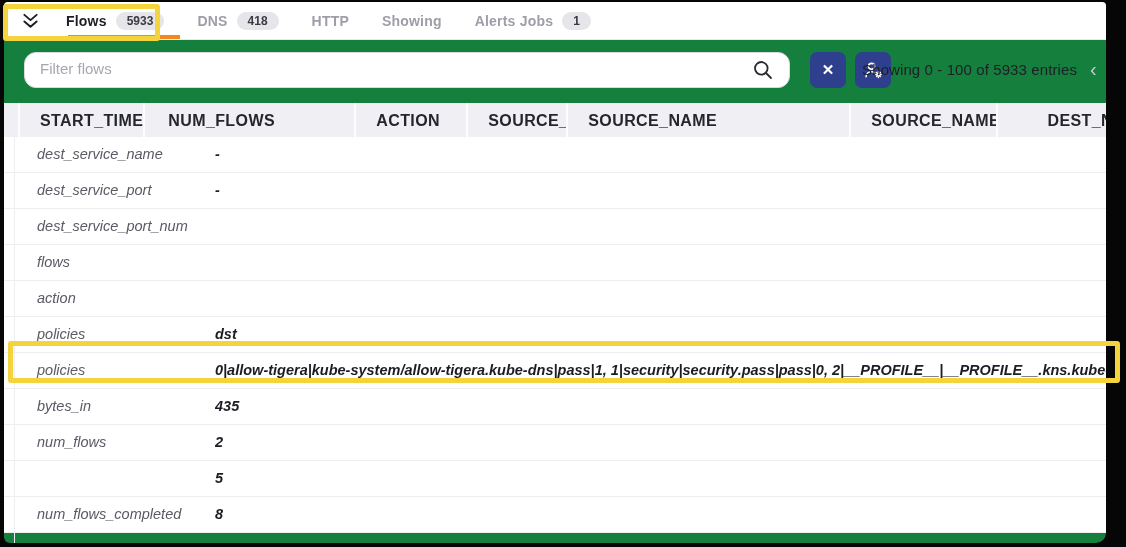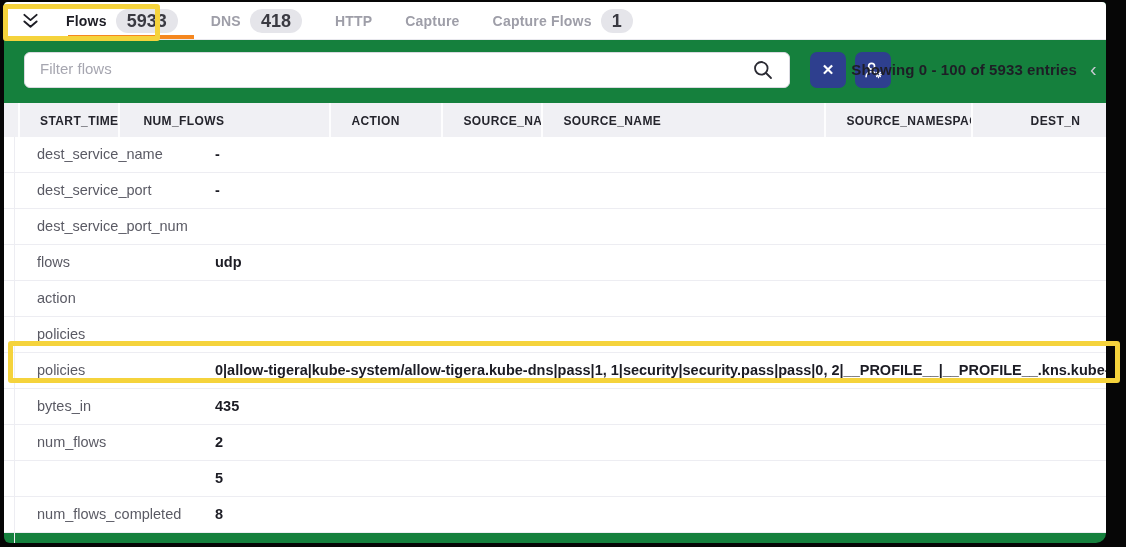--- a/index.html
+++ b/index.html
@@ -10,55 +10,55 @@
   
   .tabbar{position:absolute;left:0;top:0;width:100%;height:38px;background:#fff;
     border-bottom:1px solid #E9E9EE;display:flex;align-items:center;padding-left:16px;box-sizing:border-box;}
   .dbl-chevron{width:21px;height:18px;margin-right:25px;flex:0 0 auto;}
   .tab{display:inline-flex;align-items:center;gap:9px;height:100%;position:relative;
     margin-right:33px;cursor:pointer;}
   .tab .tab-label{font-size:14px;font-weight:700;color:#9E9EA8;letter-spacing:.2px;}
   .tab.active .tab-label{color:#1D1D25;}
   .tab.active::after{content:"";position:absolute;left:2px;right:-16px;bottom:0;height:4px;
     background:#F5871F;}
-  .tab-badge{background:#E5E5EA;color:#3A3A42;font-size:18px;font-weight:600;
+  .tab-badge{background:#E5E5EA;color:#3A3A42;font-size:12px;font-weight:600;
     padding:3px 11px;border-radius:12px;line-height:1;}
 
   
   .filter-input{position:absolute;left:20px;top:50px;width:766px;height:36px;box-sizing:border-box;
-    border:1px solid #D9D9E0;border-radius:6px;padding:0 44px 4px 15px;font-size:15px;color:#2B2B33;
+    border:1px solid #D9D9E0;border-radius:12px;padding:0 44px 4px 15px;font-size:15px;color:#2B2B33;
     font-family:"Liberation Sans",sans-serif;outline:none;background:#fff;}
   .filter-input::placeholder{color:#A6A6B0;}
   .search-icon{position:absolute;left:748px;top:57px;width:22px;height:22px;pointer-events:none;}
   .sq-btn{position:absolute;top:50px;width:36px;height:36px;border:none;border-radius:7px;
     background:#2E3F8E;color:#fff;cursor:pointer;display:flex;align-items:center;justify-content:center;padding:0;}
   .btn-clear{left:806px;font-size:15px;font-weight:700;font-family:"Liberation Sans",sans-serif;}
   .btn-user{left:851px;}
   .showing{position:absolute;right:29px;top:50px;height:36px;line-height:36px;
-    font-size:15px;font-weight:700;color:#1E1E26;letter-spacing:.1px;}
+    font-size:15px;font-weight:400;color:#1E1E26;letter-spacing:.1px;}
   .prev-chv{position:absolute;left:1086px;top:50px;height:36px;line-height:34px;
     font-size:20px;color:#C9C9D3;cursor:pointer;}
 
   
   .thead{position:absolute;left:0;top:101px;width:1400px;height:36px;background:#F0F0F4;display:flex;}
-  .th{height:36px;line-height:36px;font-size:12px;font-weight:700;color:#25252D;
+  .th{height:36px;line-height:36px;font-size:16px;font-weight:700;color:#25252D;
     letter-spacing:.4px;box-sizing:border-box;border-right:2px solid #FDFDFE;
     padding-left:20px;white-space:nowrap;overflow:hidden;cursor:pointer;}
   .th-spacer{width:14px;flex:0 0 auto;border-right:2px solid #FDFDFE;height:36px;}
   .th:nth-of-type(2){width:211px;padding-left:23px;}
   .th:nth-of-type(3){width:112px;}
   .th:nth-of-type(4){width:100px;}
   .th:nth-of-type(5){width:283px;}
   .th:nth-of-type(6){width:147px;}
   .th:nth-of-type(7){width:146px;text-align:center;}
   .th:nth-of-type(8){flex:1;border-right:none;}
 
   
   .rows{position:absolute;left:0;top:135px;width:100%;}
-  .drow{position:relative;height:35px;border-bottom:1px solid #EDEDF2;background:#fff;}
+  .drow{position:relative;height:35px;border-bottom:1px solid #EDEDF2;background:#fff;font-style:italic;}
   .drow .k{position:absolute;left:33px;top:0;line-height:35px;font-size:14.5px;color:#5A5A64;}
   .drow .v{position:absolute;left:211px;right:0;top:0;line-height:35px;font-size:14.5px;
     font-weight:600;color:#1C1C24;white-space:nowrap;overflow:hidden;}
   .gutter-line{position:absolute;left:10px;top:135px;bottom:0;width:1px;background:#EDEDF2;}
 
   
   .anno{position:absolute;border:5px solid #F5D33C;border-radius:3px;box-sizing:border-box;
     pointer-events:none;}
   .anno-tab{left:3px;top:4px;width:157px;height:37px;}
   .anno-policies{left:8px;top:341px;width:1112px;height:42px;}
@@ -84,26 +84,26 @@
           <span class="tab-label">DNS</span>
           <span class="tab-badge">418</span>
         </div>
 
         <div class="tab">
           <span class="tab-label">HTTP</span>
 
         </div>
 
         <div class="tab">
-          <span class="tab-label">Capture</span>
-
-        </div>
-
-        <div class="tab">
-          <span class="tab-label">Capture Flows</span>
+          <span class="tab-label">Showing</span>
+
+        </div>
+
+        <div class="tab">
+          <span class="tab-label">Alerts Jobs</span>
           <span class="tab-badge">1</span>
         </div>
       </div>
   </div>
 
   <input class="filter-input" type="text" value="" placeholder="Filter flows" style="">
   <svg class="search-icon" viewBox="0 0 22 22" fill="none">
     <circle cx="9.3" cy="9.3" r="6.3" stroke="#2B2B33" stroke-width="1.8"></circle>
     <line x1="14" y1="14" x2="19" y2="19" stroke="#2B2B33" stroke-width="1.8" stroke-linecap="round"></line>
   </svg>
@@ -174,29 +174,29 @@
         <span class="v">-</span>
       </div>
 
       <div class="drow">
         <span class="k">dest_service_port_num</span>
         <span class="v"></span>
       </div>
 
       <div class="drow">
         <span class="k">flows</span>
-        <span class="v">udp</span>
       </div>
 
       <div class="drow">
         <span class="k">action</span>
       </div>
 
       <div class="drow">
         <span class="k">policies</span>
+        <span class="v">dst</span>
       </div>
 
       <div class="drow">
         <span class="k">policies</span>
         <span class="v">0|allow-tigera|kube-system/allow-tigera.kube-dns|pass|1, 1|security|security.pass|pass|0, 2|__PROFILE__|__PROFILE__.kns.kube-system</span>
       </div>
 
       <div class="drow">
         <span class="k">bytes_in</span>
         <span class="v">435</span>

